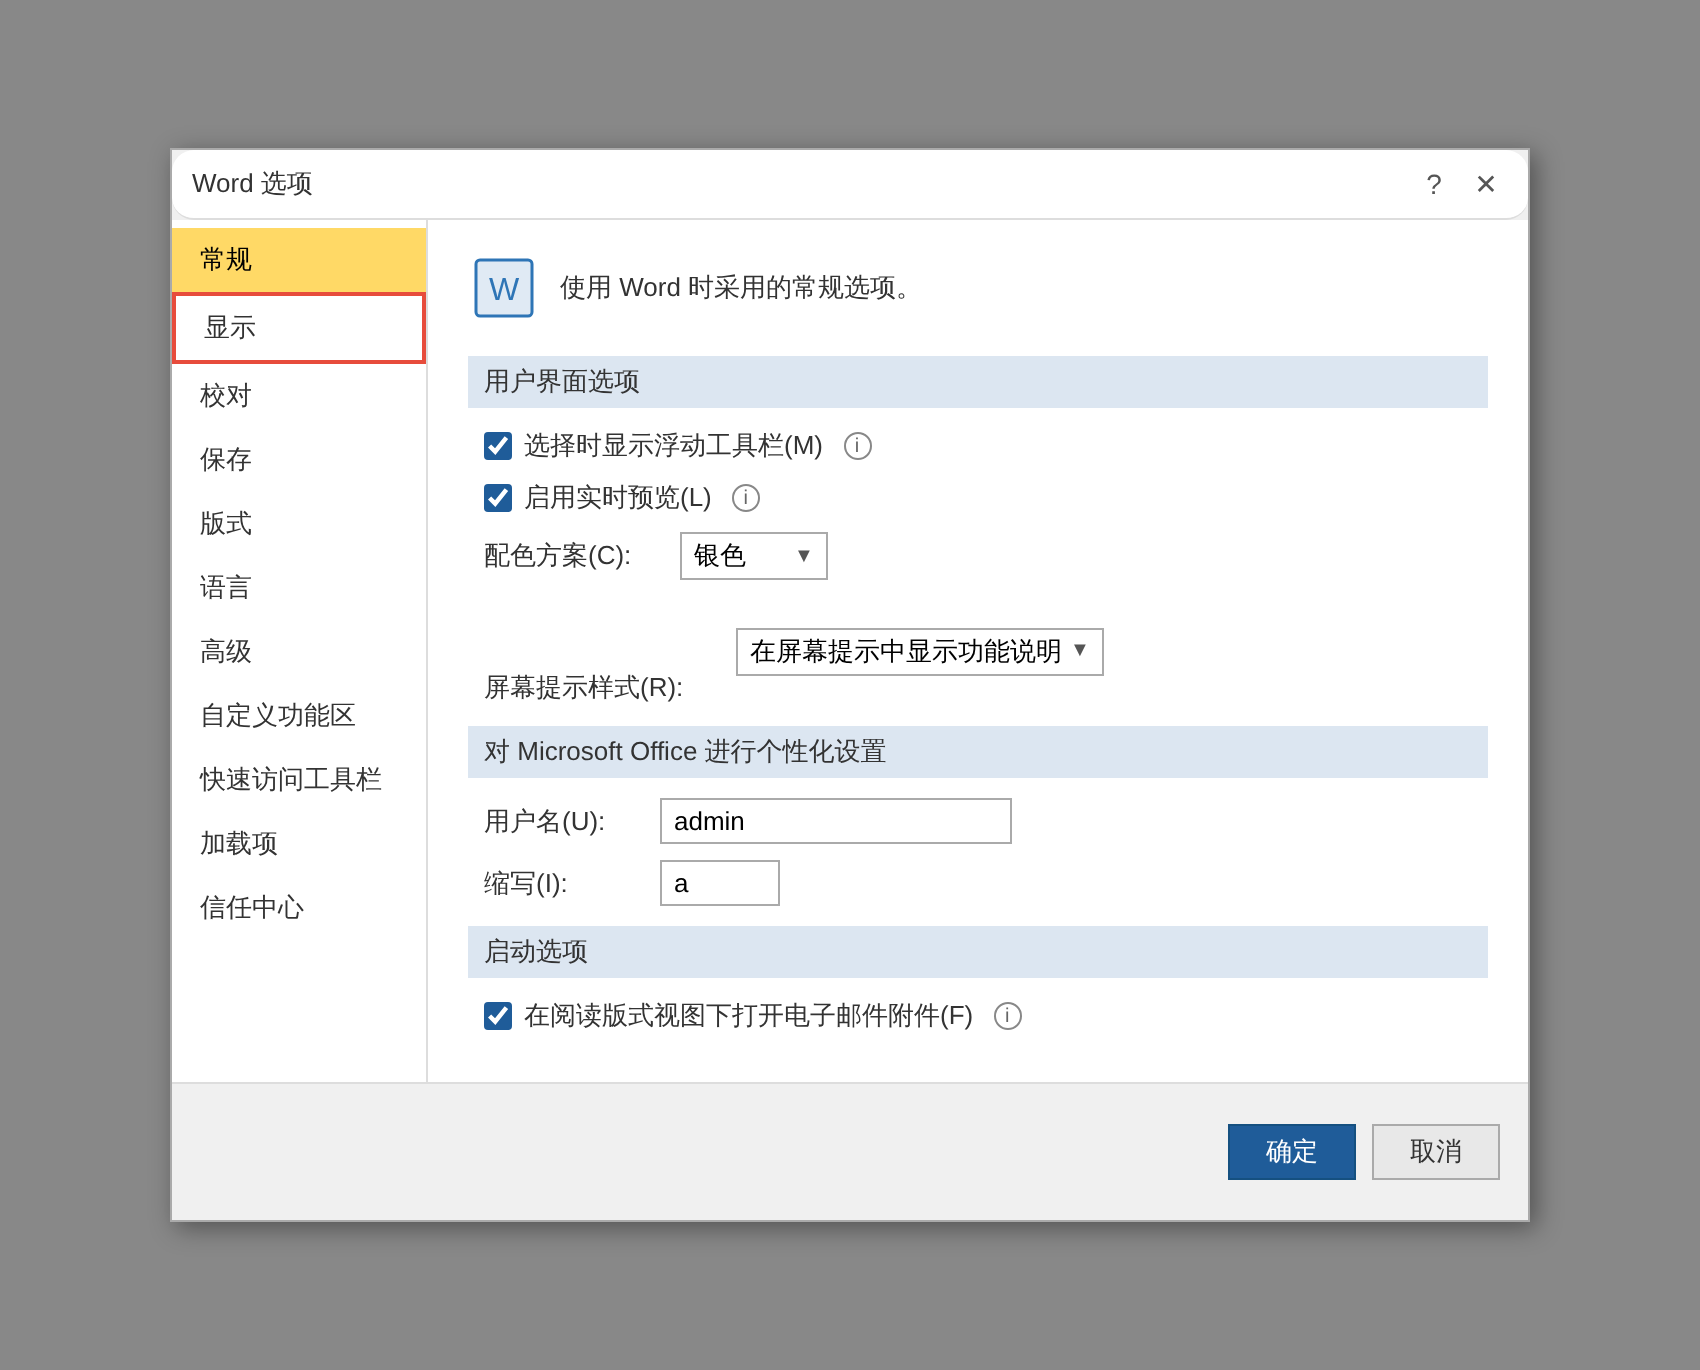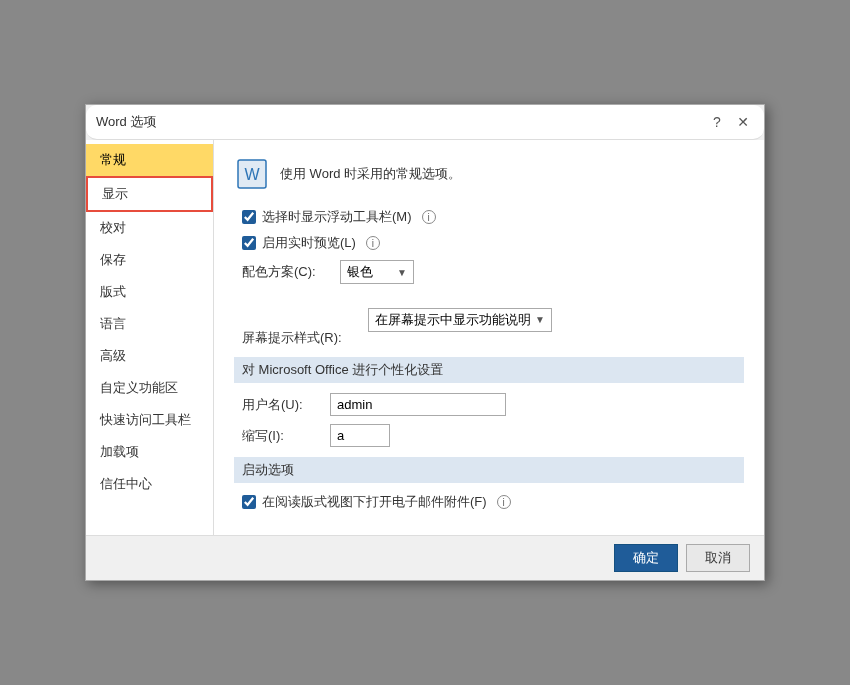--- a/index.html
+++ b/index.html
@@ -198,21 +198,21 @@
       border: 1px solid #aaa;
       padding: 3px 6px;
       font-size: 13px;
       outline: none;
       background: #fff;
     }
     .startup-section { margin-top: 4px; }
     .dialog-footer {
       background: #f0f0f0;
       border-top: 1px solid #ddd;
-      padding: 8px 14px;
+      padding: 20px 14px;
       display: flex;
       align-items: center;
       justify-content: flex-end;
       gap: 8px;
     }
     .footer-btn {
       padding: 4px 18px;
       font-size: 13px;
       border: 1px solid #aaa;
       background: #e8e8e8;
@@ -266,20 +266,21 @@
           <div class="header-icon">
             <svg width="36" height="36" viewBox="0 0 36 36">
               <rect x="4" y="4" width="28" height="28" rx="2" fill="#2e75b6" opacity="0.15"></rect>
               <rect x="4" y="4" width="28" height="28" rx="2" fill="none" stroke="#2e75b6" stroke-width="1.5"></rect>
               <text x="18" y="24" text-anchor="middle" font-size="16" fill="#2e75b6" font-family="Arial">W</text>
             </svg>
           </div>
           <span class="header-text">使用 Word 时采用的常规选项。</span>
         </div>
 
+        <div class="section-title">用户界面选项</div>
 
         <div class="option-row">
           <label>
             <input type="checkbox" checked="" style="">
             <span>选择时显示浮动工具栏(M)</span>
             <span class="info-icon">i</span>
           </label>
         </div>
 
         <div class="option-row">

